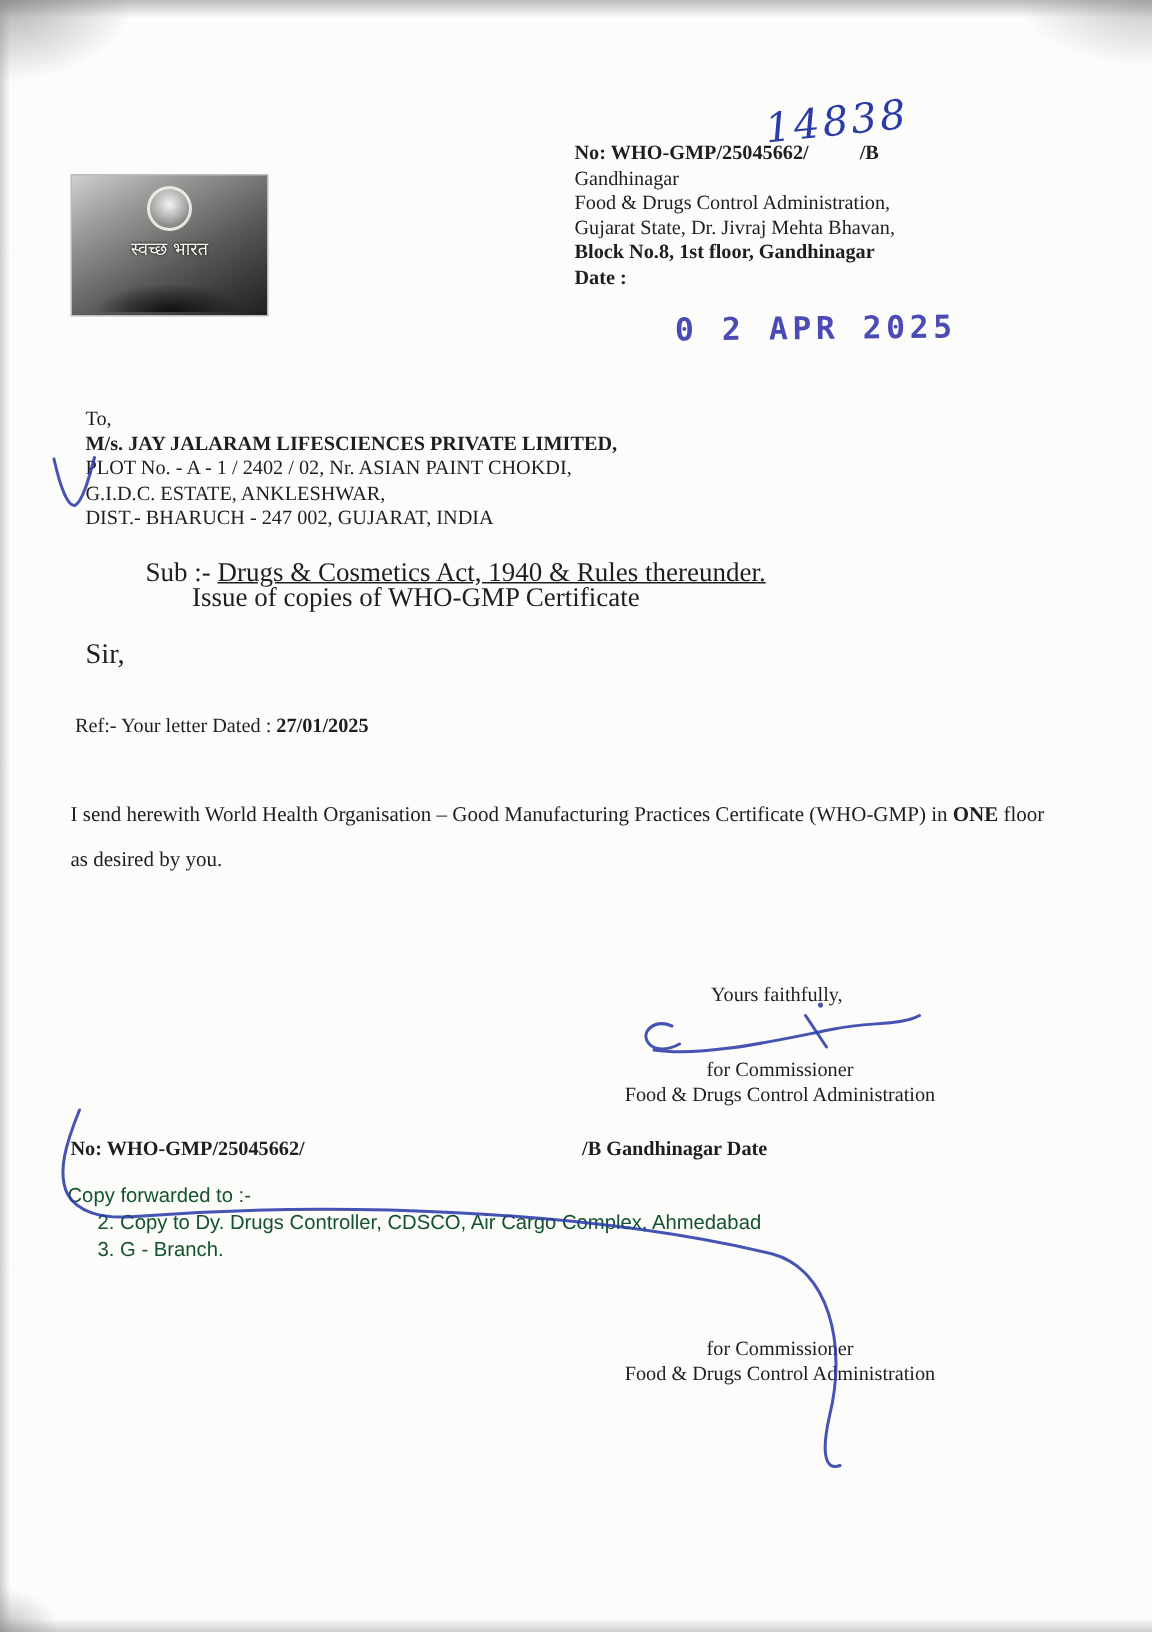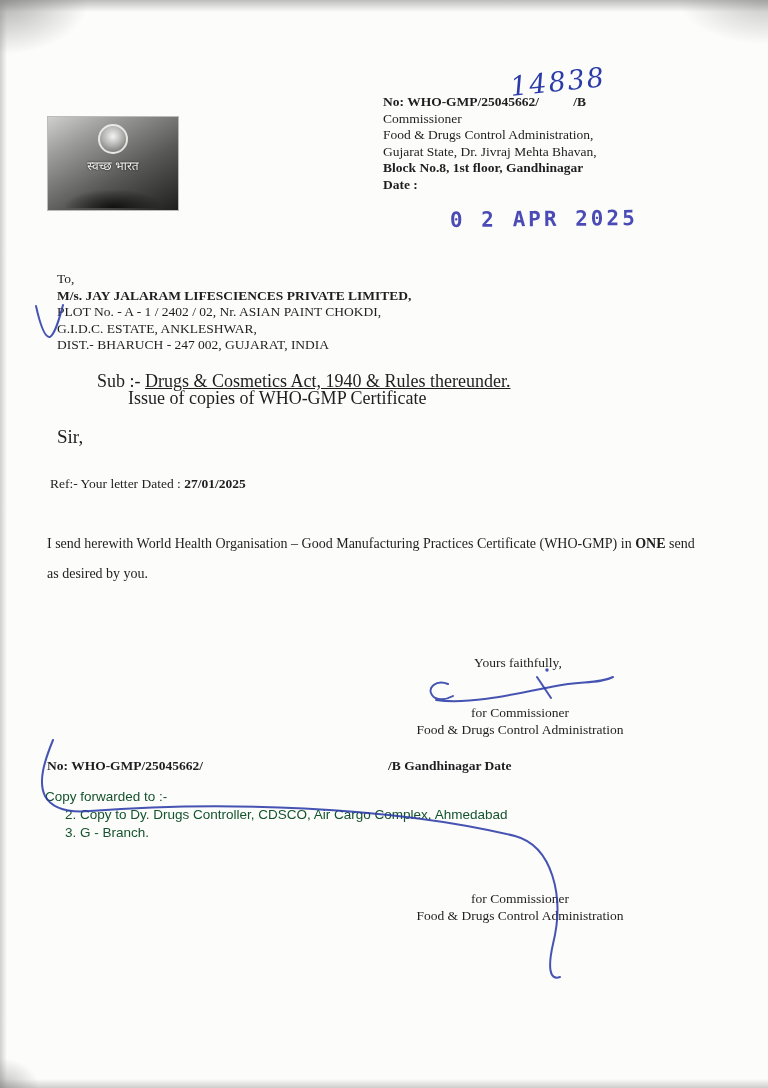--- a/index.html
+++ b/index.html
@@ -92,21 +92,21 @@
   <div class="abs logo">
     <div class="logo-ring"></div>
     <div class="logo-caption">स्वच्छ भारत</div>
     <div class="logo-hands"></div>
   </div>
 
   <div class="abs hand-number">14838</div>
 
   <div class="abs header-block">
     <div class="bold"><span>No: WHO-GMP/25045662/</span><span class="ref-suffix">/B</span></div>
-    <div>Commissioner</div>
+    <div>Gandhinagar</div>
     <div>Food &amp; Drugs Control Administration,</div>
     <div>Gujarat State, Dr. Jivraj Mehta Bhavan,</div>
     <div class="bold">Block No.8, 1st floor, Gandhinagar</div>
     <div class="bold">Date :</div>
   </div>
 
   <div class="abs date-stamp">0 2 APR 2025</div>
 
   <div class="abs recipient">
     <div>To,</div>
@@ -123,21 +123,21 @@
   </div>
 
   <div class="abs greeting">Sir,</div>
 
   <div class="abs ref-line"><span>Ref:- Your letter Dated :</span>
     <span class="bold">27/01/2025</span></div>
 
   <div class="abs body-para">
     <div><span>I send herewith World Health Organisation – Good Manufacturing Practices Certificate (WHO-GMP) in</span>
       <span class="bold">ONE</span>
-      <span>send</span></div>
+      <span>floor</span></div>
     <div class="l2">as desired by you.</div>
   </div>
 
   <div class="abs closing">Yours faithfully,</div>
   <div class="abs sig-block-1">
     <div>for Commissioner</div>
     <div>Food &amp; Drugs Control Administration</div>
   </div>
 
   <div class="abs footer-ref">

